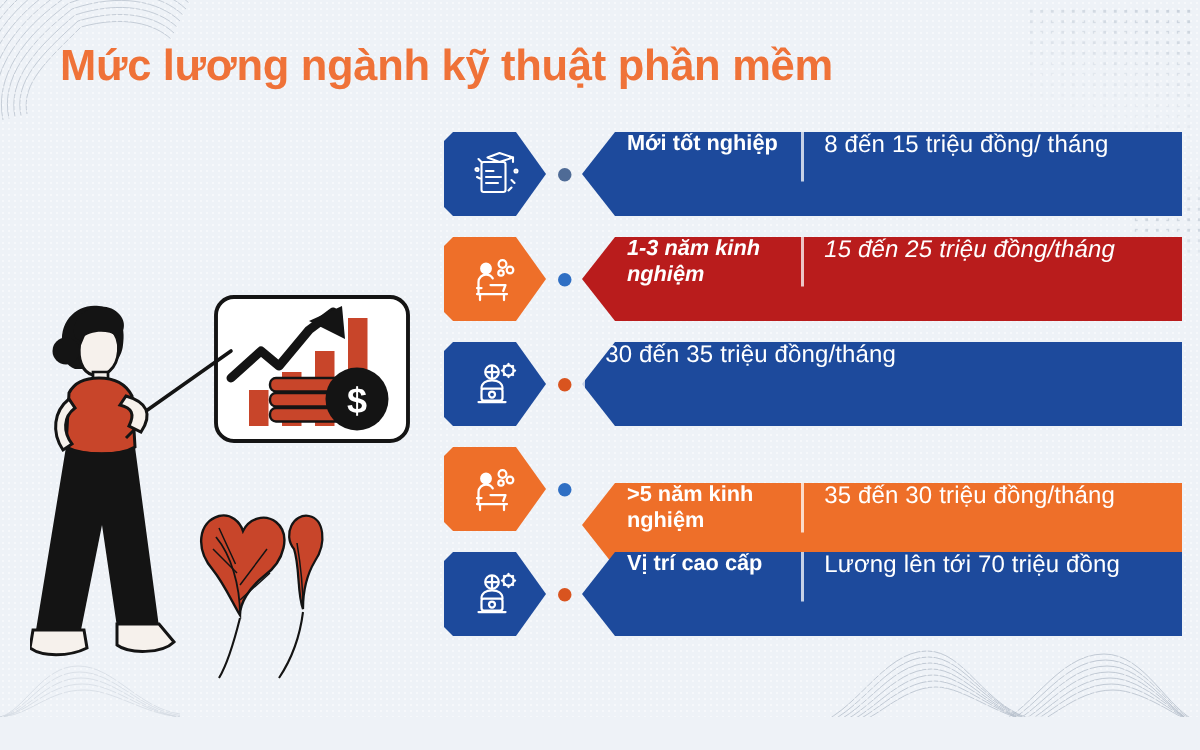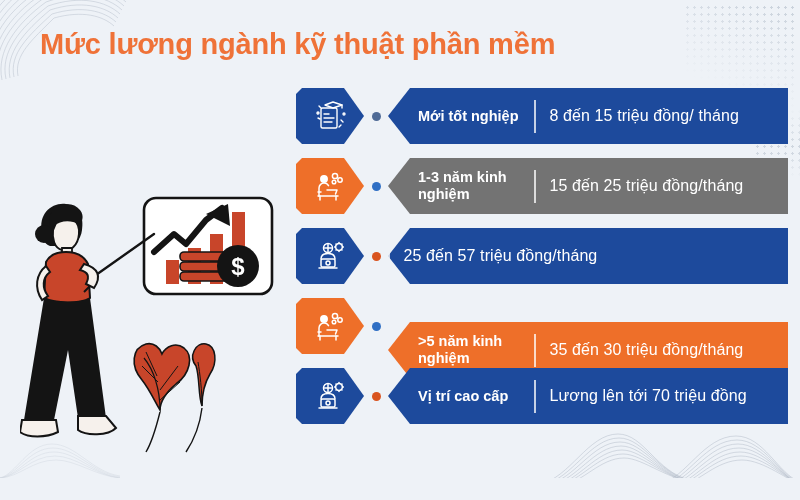--- a/index.html
+++ b/index.html
@@ -61,21 +61,21 @@
   .icon-badge svg{display:block;}
 
   .dot{
     position:absolute;left:76px;top:24px;width:9px;height:9px;border-radius:50%;
   }
 
   .bar{
     position:absolute;left:92px;top:0;right:0;height:56px;
     -webkit-clip-path:polygon(22px 0,100% 0,100% 56px,22px 56px,0 28px);
     clip-path:polygon(22px 0,100% 0,100% 56px,22px 56px,0 28px);
-    display:flex;align-items:center;
+    display:flex;
     filter:drop-shadow(2px 4px 5px rgba(60,72,95,.28));
   }
   .bar-label{
     width:146px;padding-left:30px;box-sizing:border-box;
     color:#ffffff;font-weight:bold;font-size:14.5px;line-height:17px;
   }
   .divider{
     width:1.5px;height:33px;background:rgba(255,255,255,.75);
     flex:0 0 auto;
   }
@@ -236,21 +236,21 @@
           <path d="M5 26h20"></path>
             <path d="M7 26v4M23 26v4"></path>
           <path d="M14 20h10l-1.5 4"></path>
           <circle cx="22" cy="6" r="2.6"></circle>
             <circle cx="27" cy="10" r="2.2"></circle>
             <circle cx="21" cy="12" r="1.8"></circle>
           <path d="M5 22h3"></path>
         </svg>
       </div>
       <div class="dot" style="background:#2f6fc4;"></div>
-      <div class="bar" style="background:#737373;">
+      <div class="bar" style="background:#b91c1c;font-style:italic;">
         <div class="bar-label">1-3 năm kinh nghiệm</div>
         <div class="divider"></div>
         <div class="bar-value">15 đến 25 triệu đồng/tháng</div>
       </div>
     </div>
 
     <div class="row">
       <div class="icon-badge" style="background:#1d4a9c;">
         <svg width="34" height="32" viewBox="0 0 34 32" fill="none" stroke="#ffffff" stroke-width="1.5" stroke-linecap="round" stroke-linejoin="round">
           <circle cx="15" cy="8" r="4.5"></circle>
@@ -259,21 +259,21 @@
           <rect x="8" y="19" width="14" height="8" rx="1.6"></rect>
           <circle cx="15" cy="23" r="2"></circle>
           <path d="M6 28h18"></path>
           <circle cx="26" cy="7" r="3.4"></circle>
           <path d="M26 2.6v1M26 10.4v1M21.6 7h1M29.4 7h1M23 4l.7.7M28.3 9.3l.7.7M29 4l-.7.7M23.7 9.3l-.7.7"></path>
         </svg>
       </div>
       <div class="dot" style="background:#d9541f;"></div>
       <div class="bar" style="background:#1d4a9c;">
         <div class="divider"></div>
-        <div class="bar-value">25 đến 57 triệu đồng/tháng</div>
+        <div class="bar-value">30 đến 35 triệu đồng/tháng</div>
       </div>
     </div>
 
     <div class="row">
       <div class="icon-badge" style="background:#ee6f29;">
         <svg width="34" height="32" viewBox="0 0 34 32" fill="none" stroke="#ffffff" stroke-width="1.5" stroke-linecap="round" stroke-linejoin="round">
           <circle cx="11" cy="9" r="3.2" fill="#ffffff"></circle>
           <path d="M6 26v-8c0-3 2.5-5 5-5 2 0 3.6 1 4.5 2.6"></path>
           <path d="M5 26h20"></path>
             <path d="M7 26v4M23 26v4"></path>

